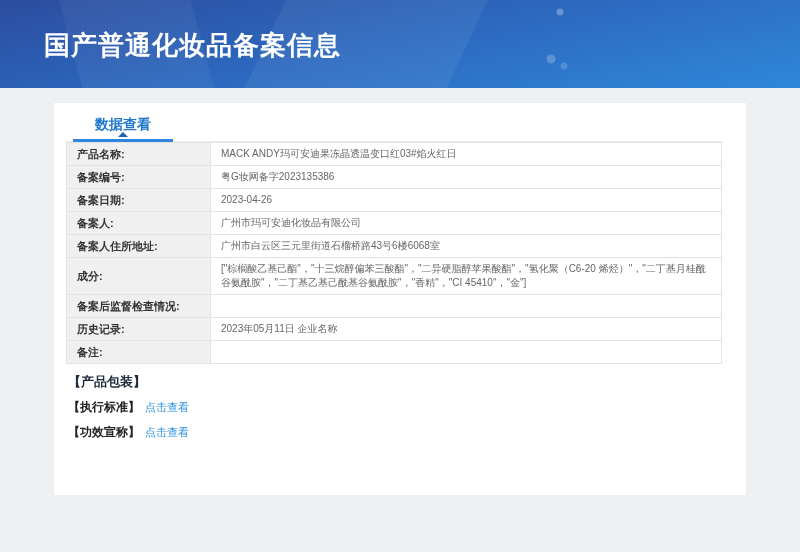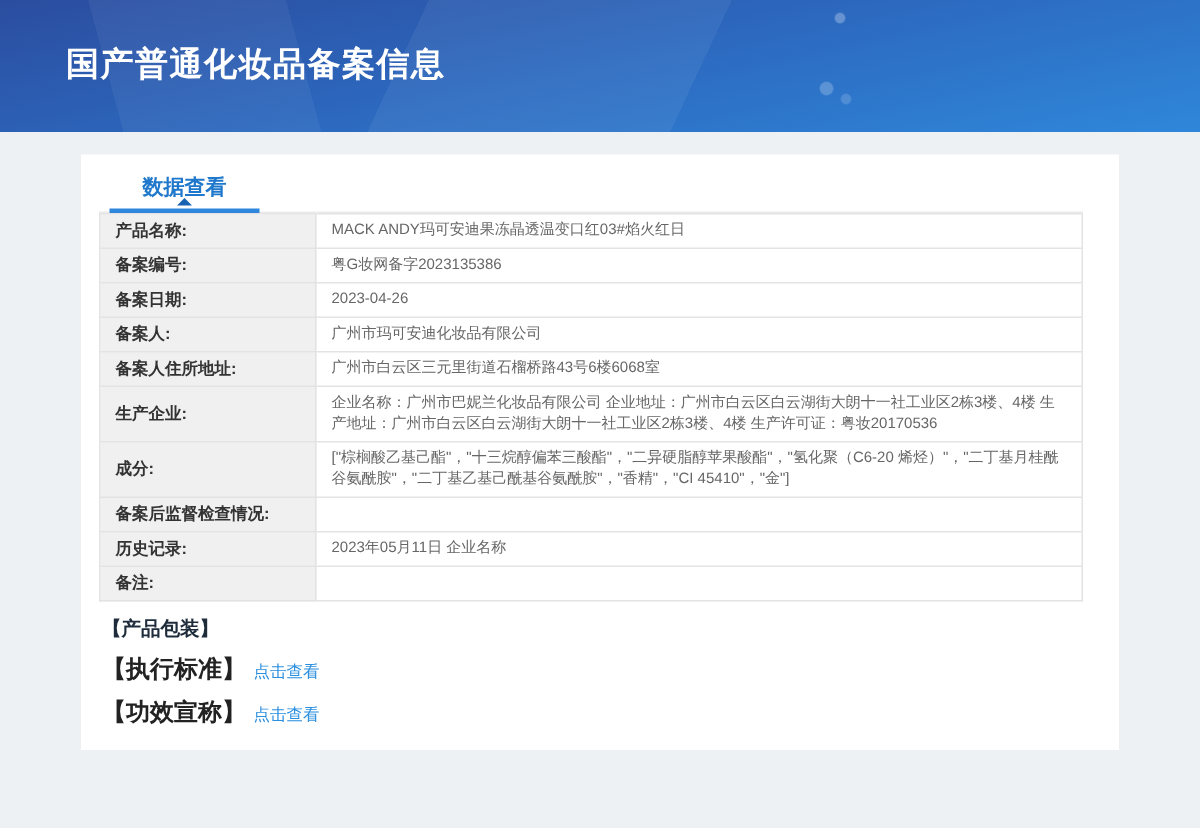--- a/index.html
+++ b/index.html
@@ -21,21 +21,21 @@
     background:
       radial-gradient(circle at 560px 12px, rgba(255,255,255,0.28) 0 3px, transparent 4px),
       radial-gradient(circle at 551px 59px, rgba(255,255,255,0.22) 0 4px, transparent 5px),
       radial-gradient(circle at 564px 66px, rgba(255,255,255,0.16) 0 3px, transparent 4px),
       radial-gradient(circle at 150px 95px, rgba(255,255,255,0.18) 0 4px, transparent 5px),
       linear-gradient(115deg, transparent 34%, rgba(255,255,255,0.06) 34%, rgba(255,255,255,0.06) 58%, transparent 58%),
       linear-gradient(75deg, transparent 10%, rgba(255,255,255,0.05) 10%, rgba(255,255,255,0.05) 26%, transparent 26%);
   }
   .header-title {
     position: absolute; left: 44px; top: 28px;
-    color: #ffffff; font-size: 22px; font-weight: bold; letter-spacing: 1px;
+    color: #ffffff; font-size: 26px; font-weight: bold; letter-spacing: 1px;
   }
   
   .page { padding: 15px 54px 0 54px; }
   .card { background: #ffffff; padding: 8px 24px 14px 12px; min-height: 392px; }
   
   .tabbar { position: relative; height: 31px; border-bottom: 1px solid #ebebeb; }
   .tab {
     position: absolute; left: 7px; bottom: -1px;
     width: 100px; height: 31px;
     display: flex; align-items: center; justify-content: center;
@@ -72,21 +72,21 @@
     color: #333333; font-size: 11px; font-weight: bold;
     white-space: nowrap;
   }
   .info-table td.val { color: #666666; }
   
   .pkg-row { margin: 4px 0 2px 52px; font-size: 11px; color: #333; }
   .pkg-item { display: inline-block; margin-right: 40px; white-space: pre-wrap; }
   .bracket { color: #333; }
   a.link { color: #2b8fe0; text-decoration: none; cursor: pointer; }
   .extra-line { margin: 8px 0 0 2px; font-size: 12px; }
-  .extra-line .extra-label { font-weight: bold; color: #222; font-size: 16px; }
+  .extra-line .extra-label { font-weight: bold; color: #222; font-size: 12px; }
   .extra-line a.link { margin-left: 5px; font-size: 11px; }
   
   .footer {
     text-align: center;
     padding: 8px 0;
     font-size: 11px; color: #555555;
   }
 </style>
 </head>
 <body>
@@ -123,24 +123,20 @@
           </tr>
           <tr>
             <td class="lbl">备案人:</td>
             <td class="val">广州市玛可安迪化妆品有限公司</td>
           </tr>
           <tr>
             <td class="lbl">备案人住所地址:</td>
             <td class="val">广州市白云区三元里街道石榴桥路43号6楼6068室</td>
           </tr>
           <tr>
-            <td class="lbl">生产企业:</td>
-            <td class="val">企业名称：广州市巴妮兰化妆品有限公司 企业地址：广州市白云区白云湖街大朗十一社工业区2栋3楼、4楼 生产地址：广州市白云区白云湖街大朗十一社工业区2栋3楼、4楼 生产许可证：粤妆20170536</td>
-          </tr>
-          <tr>
             <td class="lbl">成分:</td>
             <td class="val">["棕榈酸乙基己酯"，"十三烷醇偏苯三酸酯"，"二异硬脂醇苹果酸酯"，"氢化聚（C6-20 烯烃）"，"二丁基月桂酰谷氨酰胺"，"二丁基乙基己酰基谷氨酰胺"，"香精"，"CI 45410"，"金"]</td>
           </tr>
           <tr>
             <td class="lbl">备案后监督检查情况:</td>
             <td class="val"></td>
           </tr>
           <tr>
             <td class="lbl">历史记录:</td>
             <td class="val">2023年05月11日 企业名称</td>

